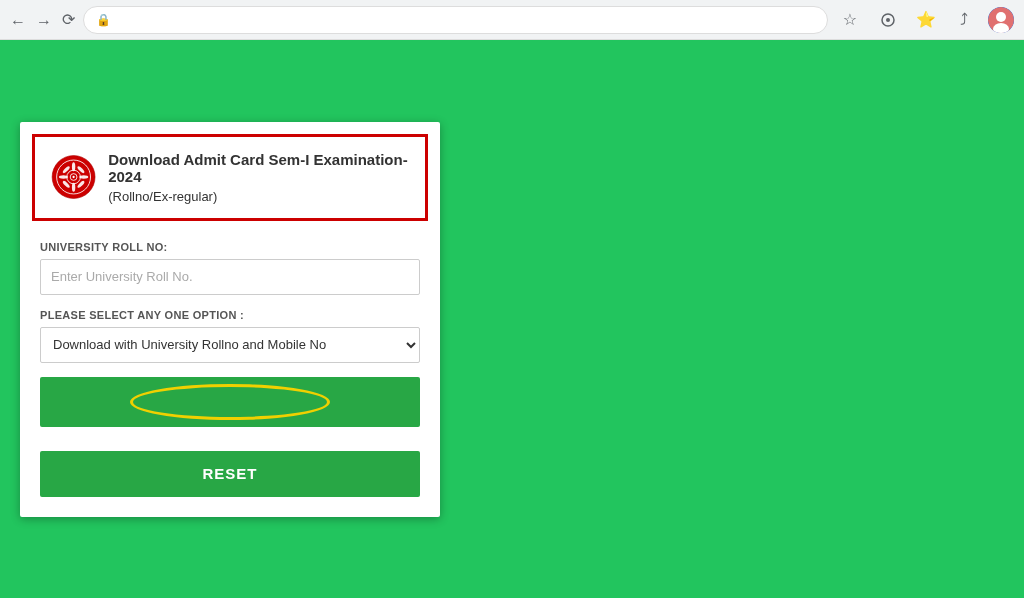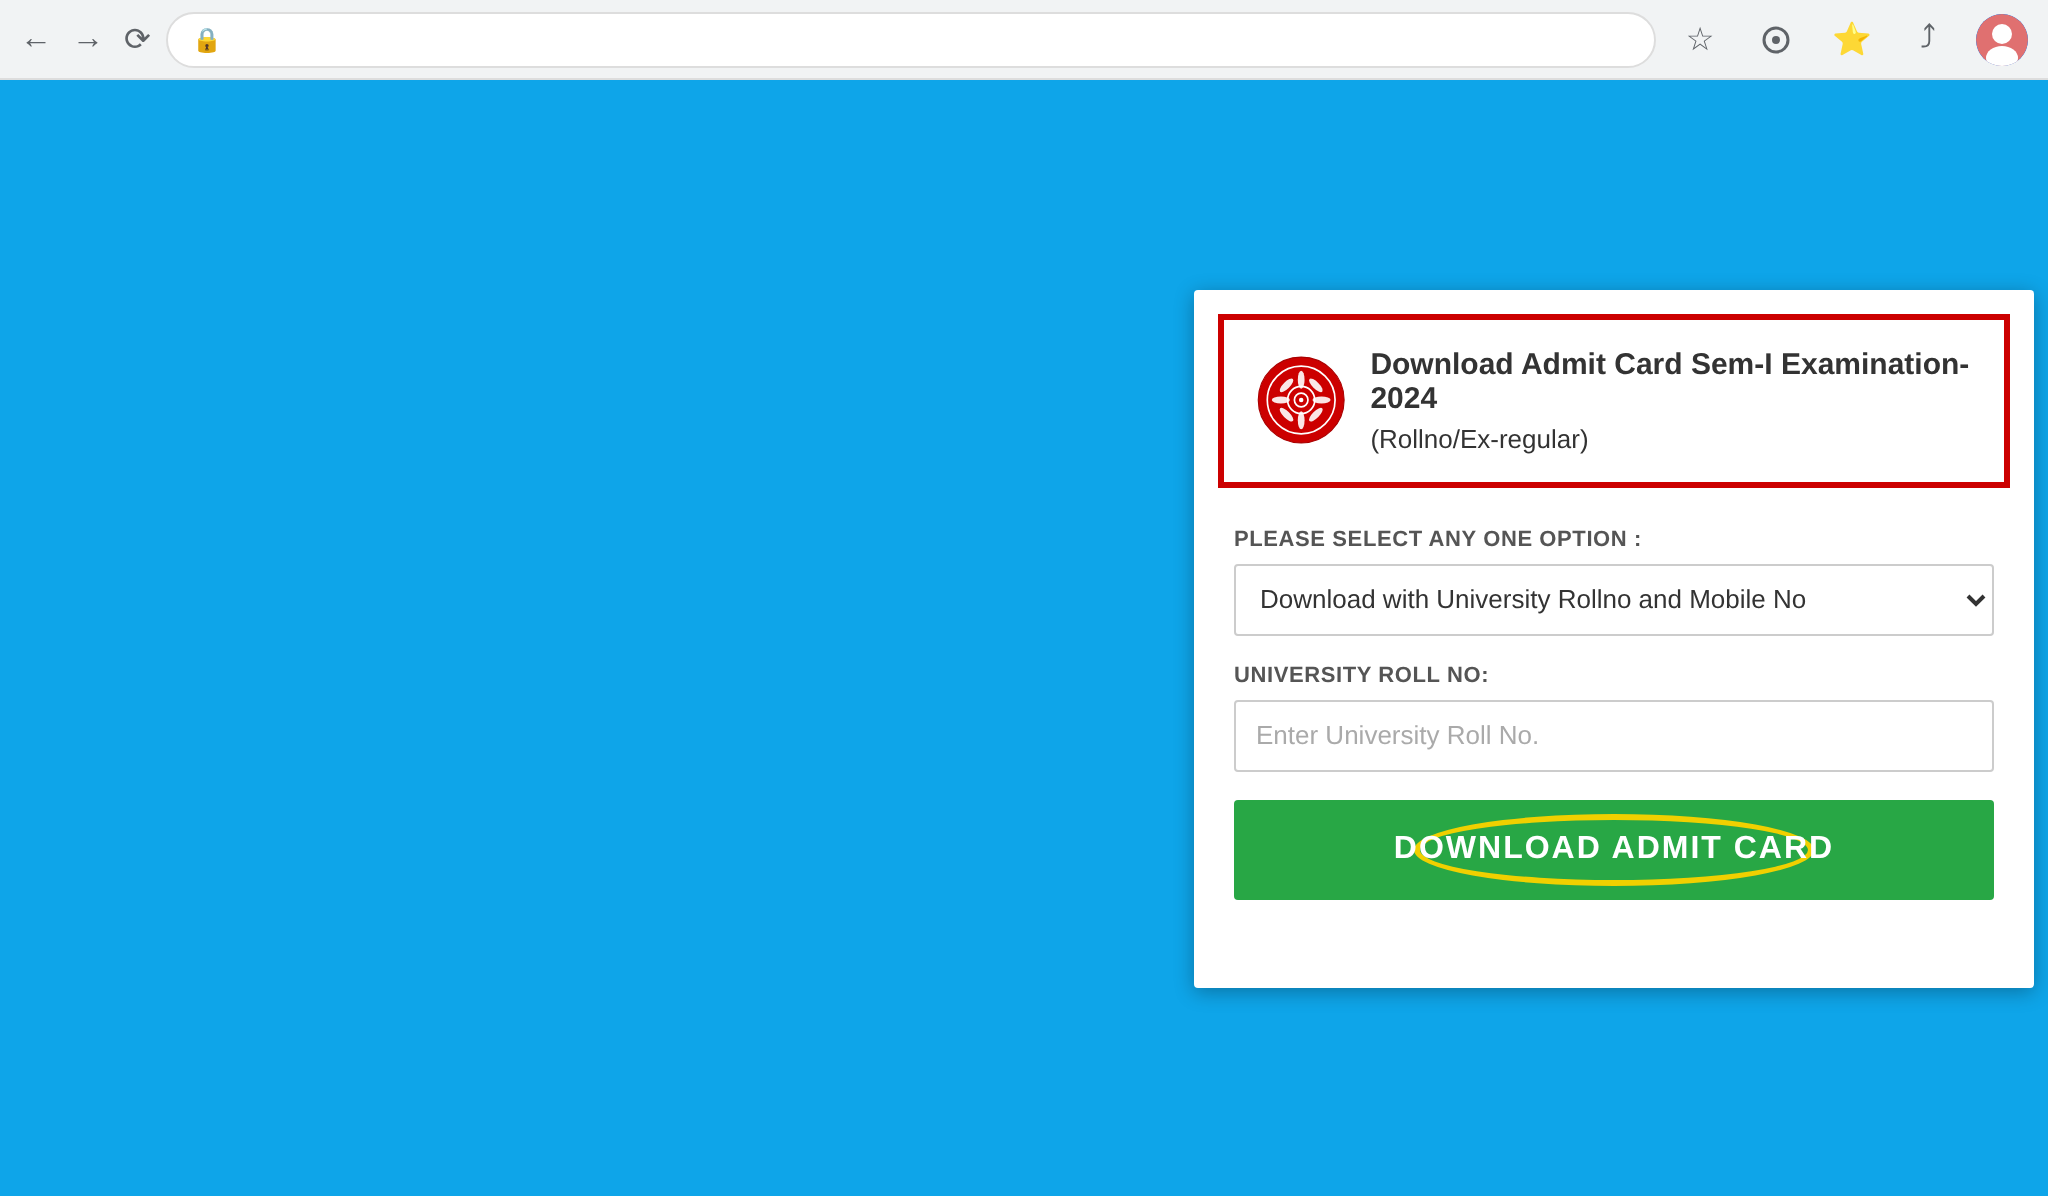--- a/index.html
+++ b/index.html
@@ -82,23 +82,23 @@
       font-size: 12px;
       font-weight: bold;
       overflow: hidden;
     }
 
     
     .page-content {
       flex: 1;
       display: flex;
       align-items: center;
-      justify-content: flex-end;
-      background: #0ea5e9;
-      padding: 7px;
+      justify-content: flex-start;
+      background: #22c55e;
+      padding: 20px;
     }
 
     
     .card {
       background: white;
       width: 420px;
       padding: 0;
       border-radius: 2px;
       box-shadow: 0 2px 10px rgba(0,0,0,0.3);
     }
@@ -287,37 +287,41 @@
 
       <div class="header-text-block">
         <span class="header-title">Download Admit Card Sem-I Examination-2024</span>
         <span class="header-subtitle">(Rollno/Ex-regular)</span>
       </div>
     </div>
 
     <div class="card-body">
 
       <div class="form-group">
+        <label class="form-label">UNIVERSITY ROLL NO:</label>
+        <input type="text" class="form-input" placeholder="Enter University Roll No." style="">
+      </div>
+
+      <div class="form-group">
         <label class="form-label">PLEASE SELECT ANY ONE OPTION :</label>
         <select class="form-select">
           <option>Download with University Rollno and Mobile No</option>
         </select>
       </div>
 
       <div class="form-group">
-        <label class="form-label">UNIVERSITY ROLL NO:</label>
-        <input type="text" class="form-input" placeholder="Enter University Roll No." style="">
-      </div>
-
-      <div class="form-group">
       </div>
 
       <div class="form-group">
         <button class="btn-download">
-          <span class="btn-download-inner">DOWNLOAD ADMIT CARD</span>
           <div class="yellow-oval"></div>
         </button>
       </div>
 
+      <div class="form-group" style="margin-bottom:0;">
+        <button class="btn-reset">
+          <span>RESET</span>
+        </button>
+      </div>
 
     </div>
   </div>
 </div>
 
 </body></html>

